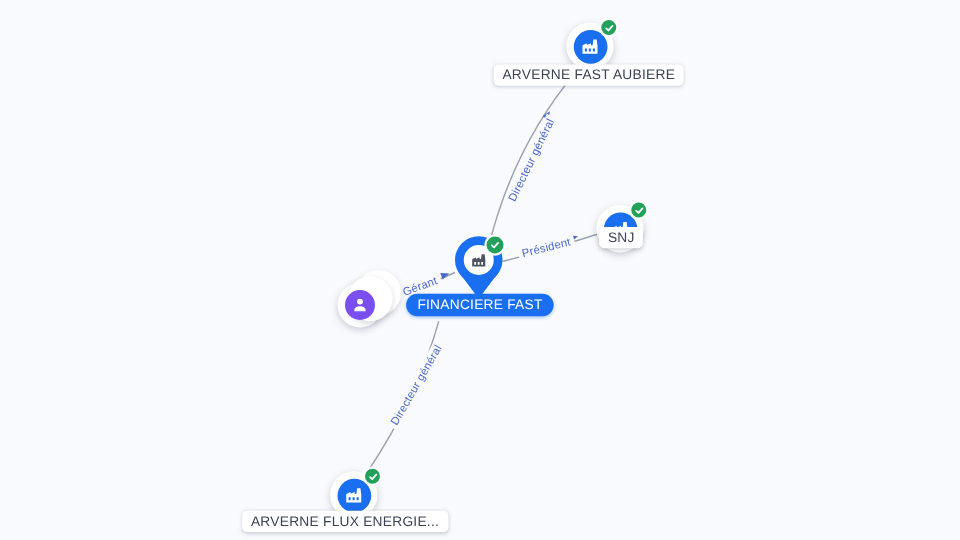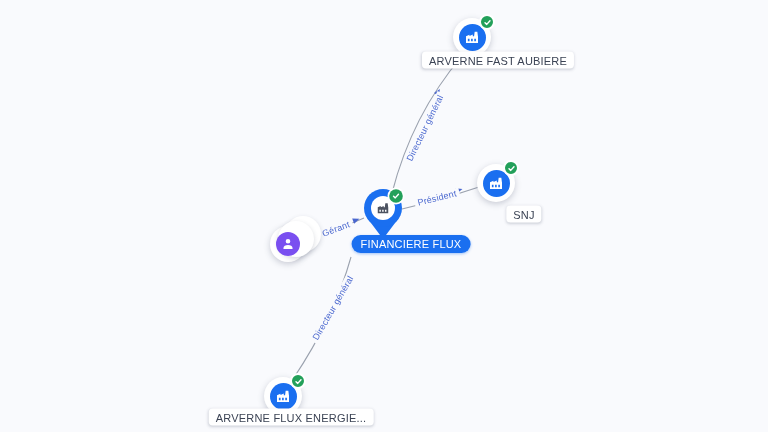--- a/index.html
+++ b/index.html
@@ -60,21 +60,20 @@
 
   .pin-node{width:56px;height:62px;}
 
   
   .node-label{
     position:absolute;z-index:5;transform:translate(-50%,-50%);
     background:#fff;color:var(--label-text);
     font-size:11px;letter-spacing:.2px;white-space:nowrap;
     padding:2.5px 7px;border-radius:4px;
     box-shadow:0 1px 3px rgba(55,63,92,.22);
-    margin-left:27px;
   }
   .node-label.primary{
     background:var(--blue);color:#fff;border-radius:9px;
     padding:3px 9px;box-shadow:0 1px 3px rgba(26,111,240,.4);
   }
   .edge-label{
     position:absolute;z-index:2;
     color:var(--edge-label);font-size:9px;letter-spacing:.2px;
     white-space:nowrap;background:var(--bg);padding:0 3px;
   }
@@ -115,21 +114,21 @@
     <svg width="56" height="62" viewBox="0 0 56 62">
       <polygon points="13,36 43,36 28,56" fill="#1a6ff0"></polygon>
       <circle cx="28" cy="25" r="19" fill="#1a6ff0"></circle>
       <circle cx="28" cy="25" r="12" fill="#ffffff"></circle>
       <use href="#ic-building" x="21" y="18" width="14" height="14" fill="#4d5360"></use>
       <circle cx="41" cy="13" r="8.5" fill="#ffffff"></circle>
       <circle cx="41" cy="13" r="6.8" fill="#23a05a"></circle>
       <use href="#ic-check" x="36.5" y="8.5" width="9" height="9"></use>
     </svg>
   </div>
-  <div class="node-label primary" style="left:384px;top:244px;">FINANCIERE FLUX</div>
+  <div class="node-label primary" style="left:384px;top:244px;">FINANCIERE FAST</div>
 
   <div class="node company-node" style="left:472px;top:37px;">
     <span class="inner-circle">
       <svg viewBox="0 0 24 24">
           <use href="#ic-building"></use>
         </svg>
     </span>
     <span class="badge">
       <svg viewBox="0 0 12 12">
           <use href="#ic-check"></use>
@@ -143,21 +142,21 @@
       <svg viewBox="0 0 24 24">
           <use href="#ic-building"></use>
         </svg>
     </span>
     <span class="badge">
       <svg viewBox="0 0 12 12">
           <use href="#ic-check"></use>
         </svg>
     </span>
   </div>
-  <div class="node-label" style="left:497px;top:214px;">SNJ</div>
+  <div class="node-label" style="left:497px;top:190px;">SNJ</div>
 
   <div class="node person-node" style="left:288px;top:244px;">
     <span class="inner-circle">
       <svg viewBox="0 0 24 24">
           <use href="#ic-person"></use>
         </svg>
     </span>
   </div>
 
   <div class="node company-node" style="left:283px;top:396px;">
@@ -165,20 +164,20 @@
       <svg viewBox="0 0 24 24">
           <use href="#ic-building"></use>
         </svg>
     </span>
     <span class="badge">
       <svg viewBox="0 0 12 12">
           <use href="#ic-check"></use>
         </svg>
     </span>
   </div>
-  <div class="node-label" style="left:264px;top:417px;text-align:right;">ARVERNE FLUX ENERGIE...</div>
+  <div class="node-label" style="left:276px;top:417px;text-align:right;">ARVERNE FLUX ENERGIE...</div>
 
   <div class="edge-label" style="left:425px;top:128px;transform:translate(-50%,-50%) rotate(-64deg);">Directeur général</div>
   <div class="edge-label" style="left:437px;top:198px;transform:translate(-50%,-50%) rotate(-14deg);">Président</div>
   <div class="edge-label" style="left:336px;top:229px;transform:translate(-50%,-50%) rotate(-20deg);">Gérant</div>
   <div class="edge-label" style="left:333px;top:308px;transform:translate(-50%,-50%) rotate(-60deg);">Directeur général</div>
 
 </div>
 
 </body></html>

